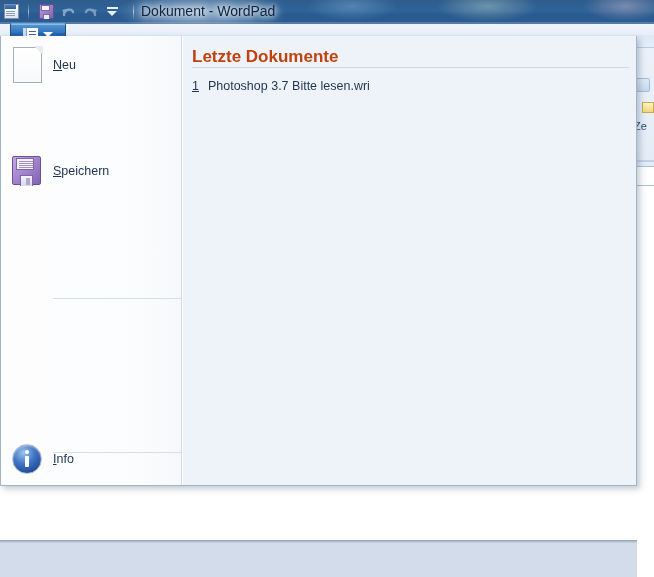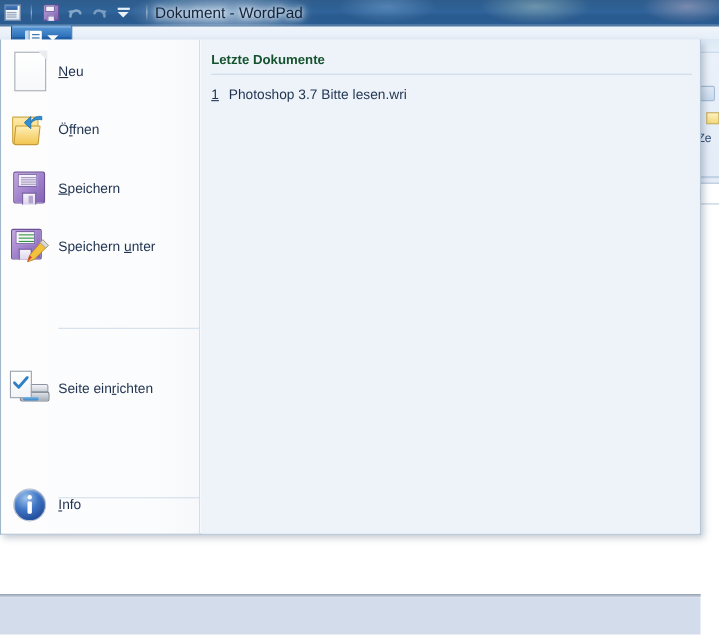--- a/index.html
+++ b/index.html
@@ -589,23 +589,23 @@
     border: 1px solid #c79c37;
     border-radius: 0 2px 2px 0;
     box-sizing: border-box;
   }
   .ic-exit .arrow { position: absolute; left: 6px; top: 0px; }
 
   
   .recent-header {
     position: absolute;
     left: 9px; top: 11px;
-    font-size: 12px;
+    font-size: 17px;
     font-weight: bold;
-    color: #14532d;
+    color: #c2410c;
     white-space: nowrap;
   }
   .recent-underline {
     position: absolute;
     left: 9px; top: 31px;
     width: 437px; height: 1px;
     background: #ccd9e8;
   }
   .recent-item {
     position: absolute;
@@ -732,95 +732,43 @@
     <div class="menu-item" style="top:4px">
       <div class="mi-icon">
         <div class="ic ic-new">
           <div class="pg"></div>
           <div class="fold"></div>
         </div>
       </div>
       <div class="mi-label"><span></span><u>N</u><span>eu</span></div>
     </div>
 
-    <div class="menu-item" style="top:57px">
-      <div class="mi-icon">
-        <div class="ic ic-open">
-          <div class="back"></div>
-          <div class="front"></div>
-          <div class="arrow">
-            <svg width="18" height="14" viewBox="0 0 18 14">
-              <path d="M16 2 C12 1, 8 3, 6 7 L6 2 L0 7.5 L6 13 L6 8.5 C8 5, 12 4, 16 5 Z" fill="#2f8fd4" stroke="#1c6ba8" stroke-width="0.7"></path>
-            </svg>
-          </div>
-        </div>
-      </div>
-      <div class="mi-label"><span>Ö</span><u>f</u><span>fnen</span></div>
-    </div>
 
     <div class="menu-item" style="top:110px">
       <div class="mi-icon">
         <div class="ic ic-save">
           <div class="body"></div>
           <div class="label">
               <i style="top:2px"></i>
               <i style="top:4px"></i>
               <i style="top:6px"></i>
               <i style="top:8px"></i>
             </div>
           <div class="shutter">
               <b></b>
             </div>
         </div>
       </div>
       <div class="mi-label"><span></span><u>S</u><span>peichern</span></div>
     </div>
 
-    <div class="menu-item" style="top:163px">
-      <div class="mi-icon">
-        <div class="ic ic-saveas">
-          <div class="body"></div>
-          <div class="label">
-              <i style="top:2px"></i>
-              <i style="top:5px"></i>
-              <i style="top:8px"></i>
-            </div>
-          <div class="shutter"></div>
-          <div class="pencil">
-            <svg width="22" height="22" viewBox="0 0 22 22">
-              <path d="M16 1 L21 6 L8 19 L2 21 L4 15 Z" fill="#f2c23c" stroke="#b4892a" stroke-width="0.8"></path>
-              <path d="M16 1 L21 6 L18.5 8.5 L13.5 3.5 Z" fill="#d9d9d9" stroke="#999" stroke-width="0.7"></path>
-              <path d="M2 21 L4 15 L6 17 Z" fill="#d63a3a"></path>
-            </svg>
-          </div>
-        </div>
-      </div>
-      <div class="mi-label"><span>Speichern </span><u>u</u><span>nter</span></div>
-      <div class="mi-arrow"></div>
-    </div>
 
     <div class="menu-sep" style="top:262px"></div>
 
 
-    <div class="menu-item" style="top:292px">
-      <div class="mi-icon">
-        <div class="ic ic-pagesetup">
-          <div class="sheet"></div>
-          <div class="check">
-            <svg width="14" height="13" viewBox="0 0 14 13">
-              <path d="M1 6 L5 10 L13 1" stroke="#2f7fc4" stroke-width="2.6" fill="none" stroke-linecap="round" stroke-linejoin="round"></path>
-            </svg>
-          </div>
-          <div class="pr-top"></div>
-          <div class="pr-base"></div>
-          <div class="pr-blue"></div>
-        </div>
-      </div>
-      <div class="mi-label"><span>Seite ein</span><u>r</u><span>ichten</span></div>
-    </div>
 
 
     <div class="menu-sep" style="top:416px"></div>
 
     <div class="menu-item" style="top:398px">
       <div class="mi-icon">
         <div class="ic ic-info">
           <div class="circ"></div>
           <div class="dot"></div>
           <div class="stem"></div>

